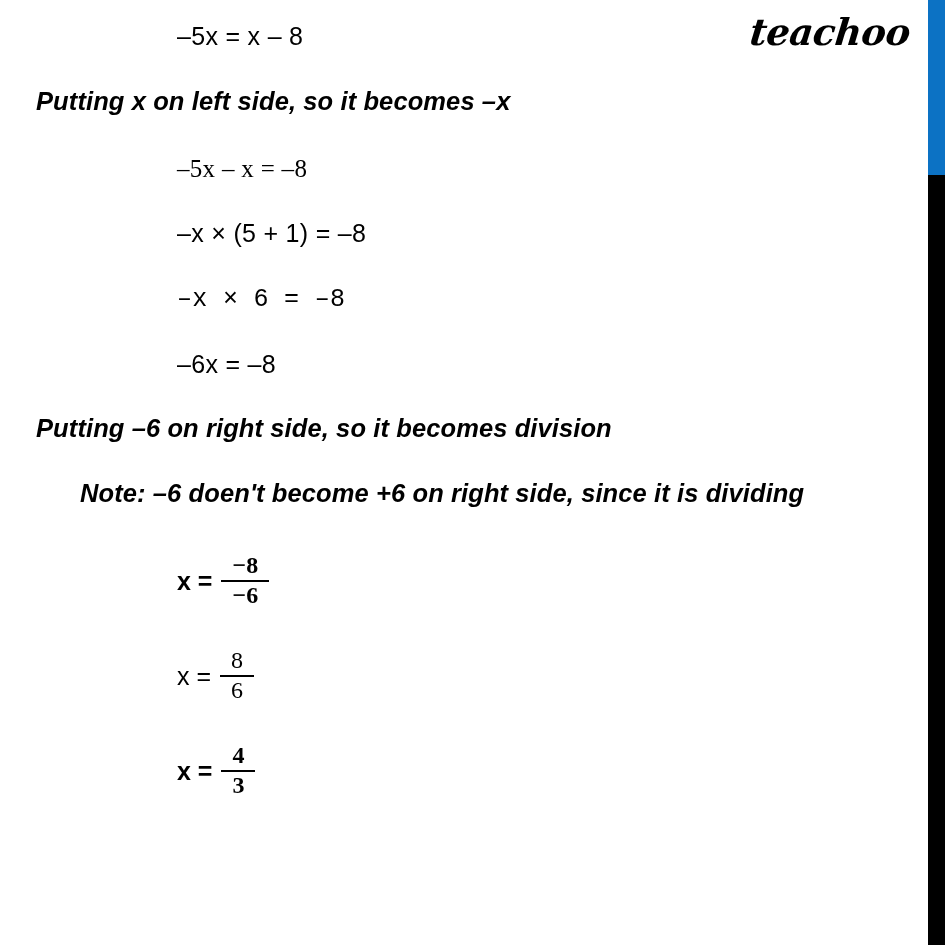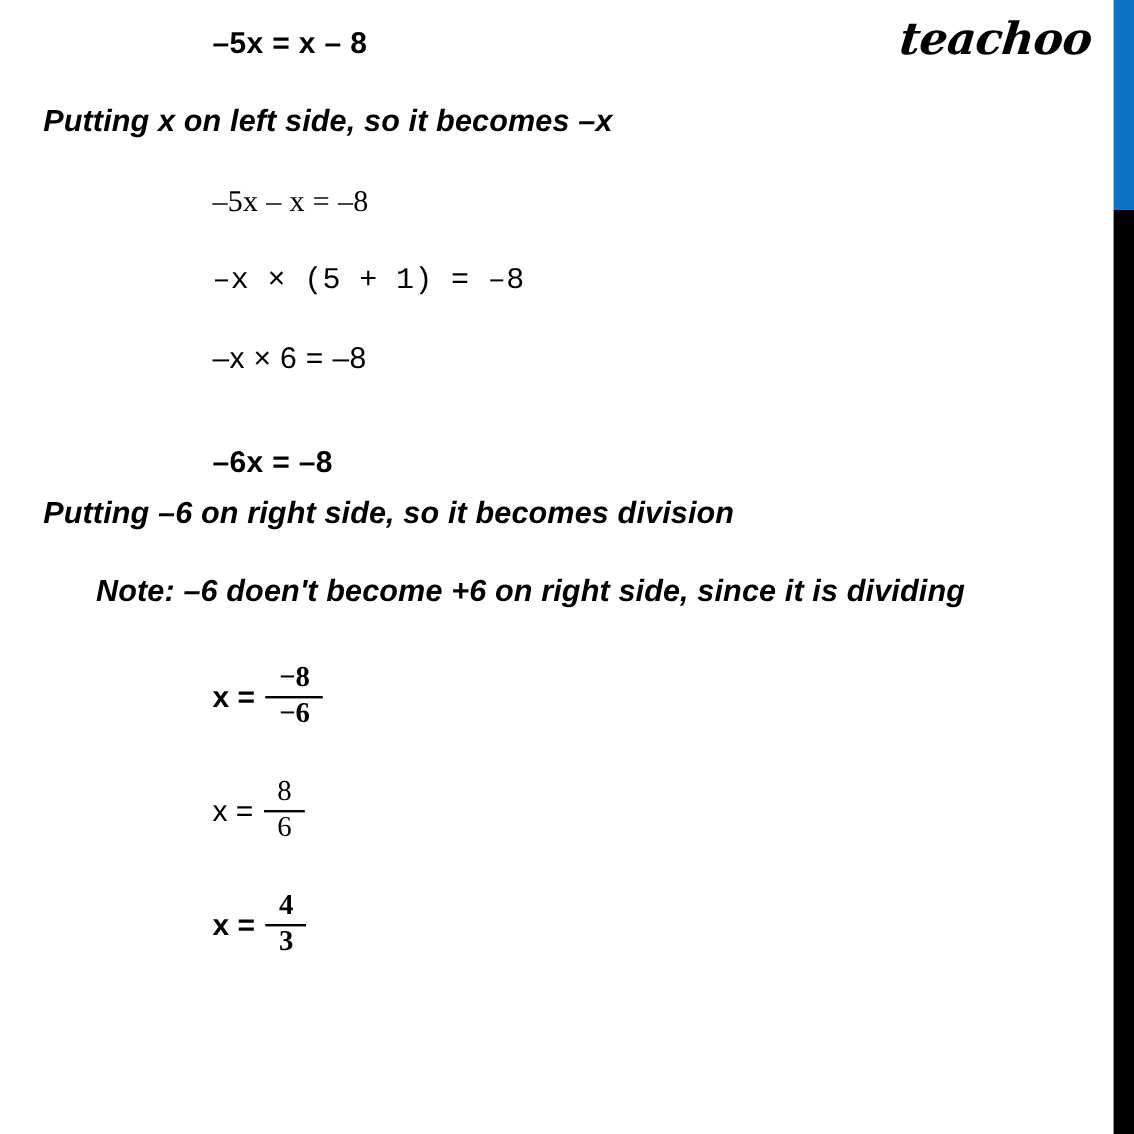--- a/index.html
+++ b/index.html
@@ -55,21 +55,21 @@
     color: #000000;
     white-space: nowrap;
     line-height: 1;
   }
   .eq {
     font-size: 25px;
     font-weight: normal;
     letter-spacing: 0.3px;
   }
   .eq.bold {
-    font-weight: bold;
+    font-weight: normal;
     text-align: center;
   }
   .prose {
     font-size: 25.5px;
     font-style: italic;
     font-weight: bold;
     letter-spacing: 0.1px;
   }
 
   
@@ -119,24 +119,24 @@
   <div class="edge-bar blue" style="background: rgb(12, 114, 196);"></div>
   <div class="edge-bar black" style="background: rgb(0, 0, 0);"></div>
 
   <div class="logo">teachoo</div>
 
   <div class="line eq bold" style="left:177px; top:24px;">–5x = x – 8</div>
 
   <div class="line prose" style="left:36px; top:89px;">Putting x on left side, so it becomes –x</div>
 
   <div class="line eq" style="left:177px; top:156px;font-family:Liberation Serif, serif;">–5x – x = –8</div>
-  <div class="line eq" style="left:177px; top:221px;font-family:Liberation Mono, monospace;">–x  × (5 + 1) = –8</div>
-  <div class="line eq" style="left:177px; top:287px;">–x  × 6 = –8</div>
+  <div class="line eq" style="left:177px; top:221px;">–x  × (5 + 1) = –8</div>
+  <div class="line eq" style="left:177px; top:287px;font-family:Liberation Mono, monospace;">–x  × 6 = –8</div>
 
-  <div class="line eq bold" style="left:177px; top:352px;margin-top:21px;">–6x = –8</div>
+  <div class="line eq bold" style="left:177px; top:352px;">–6x = –8</div>
 
   <div class="line prose" style="left:36px; top:416px;text-align:right;">Putting –6 on right side, so it becomes division</div>
   <div class="line prose" style="left:36px; top:481px;margin-left:44px;">Note: –6 doen't become +6 on right side, since it is dividing</div>
 
   <div class="frac-line" style="left:177px; top:553px;">
     <span class="frac-lhs bold">x =</span>
     <span class="frac bold wide">
       <span class="num">−8</span>
       <span class="bar"></span>
       <span class="den">−6</span>

